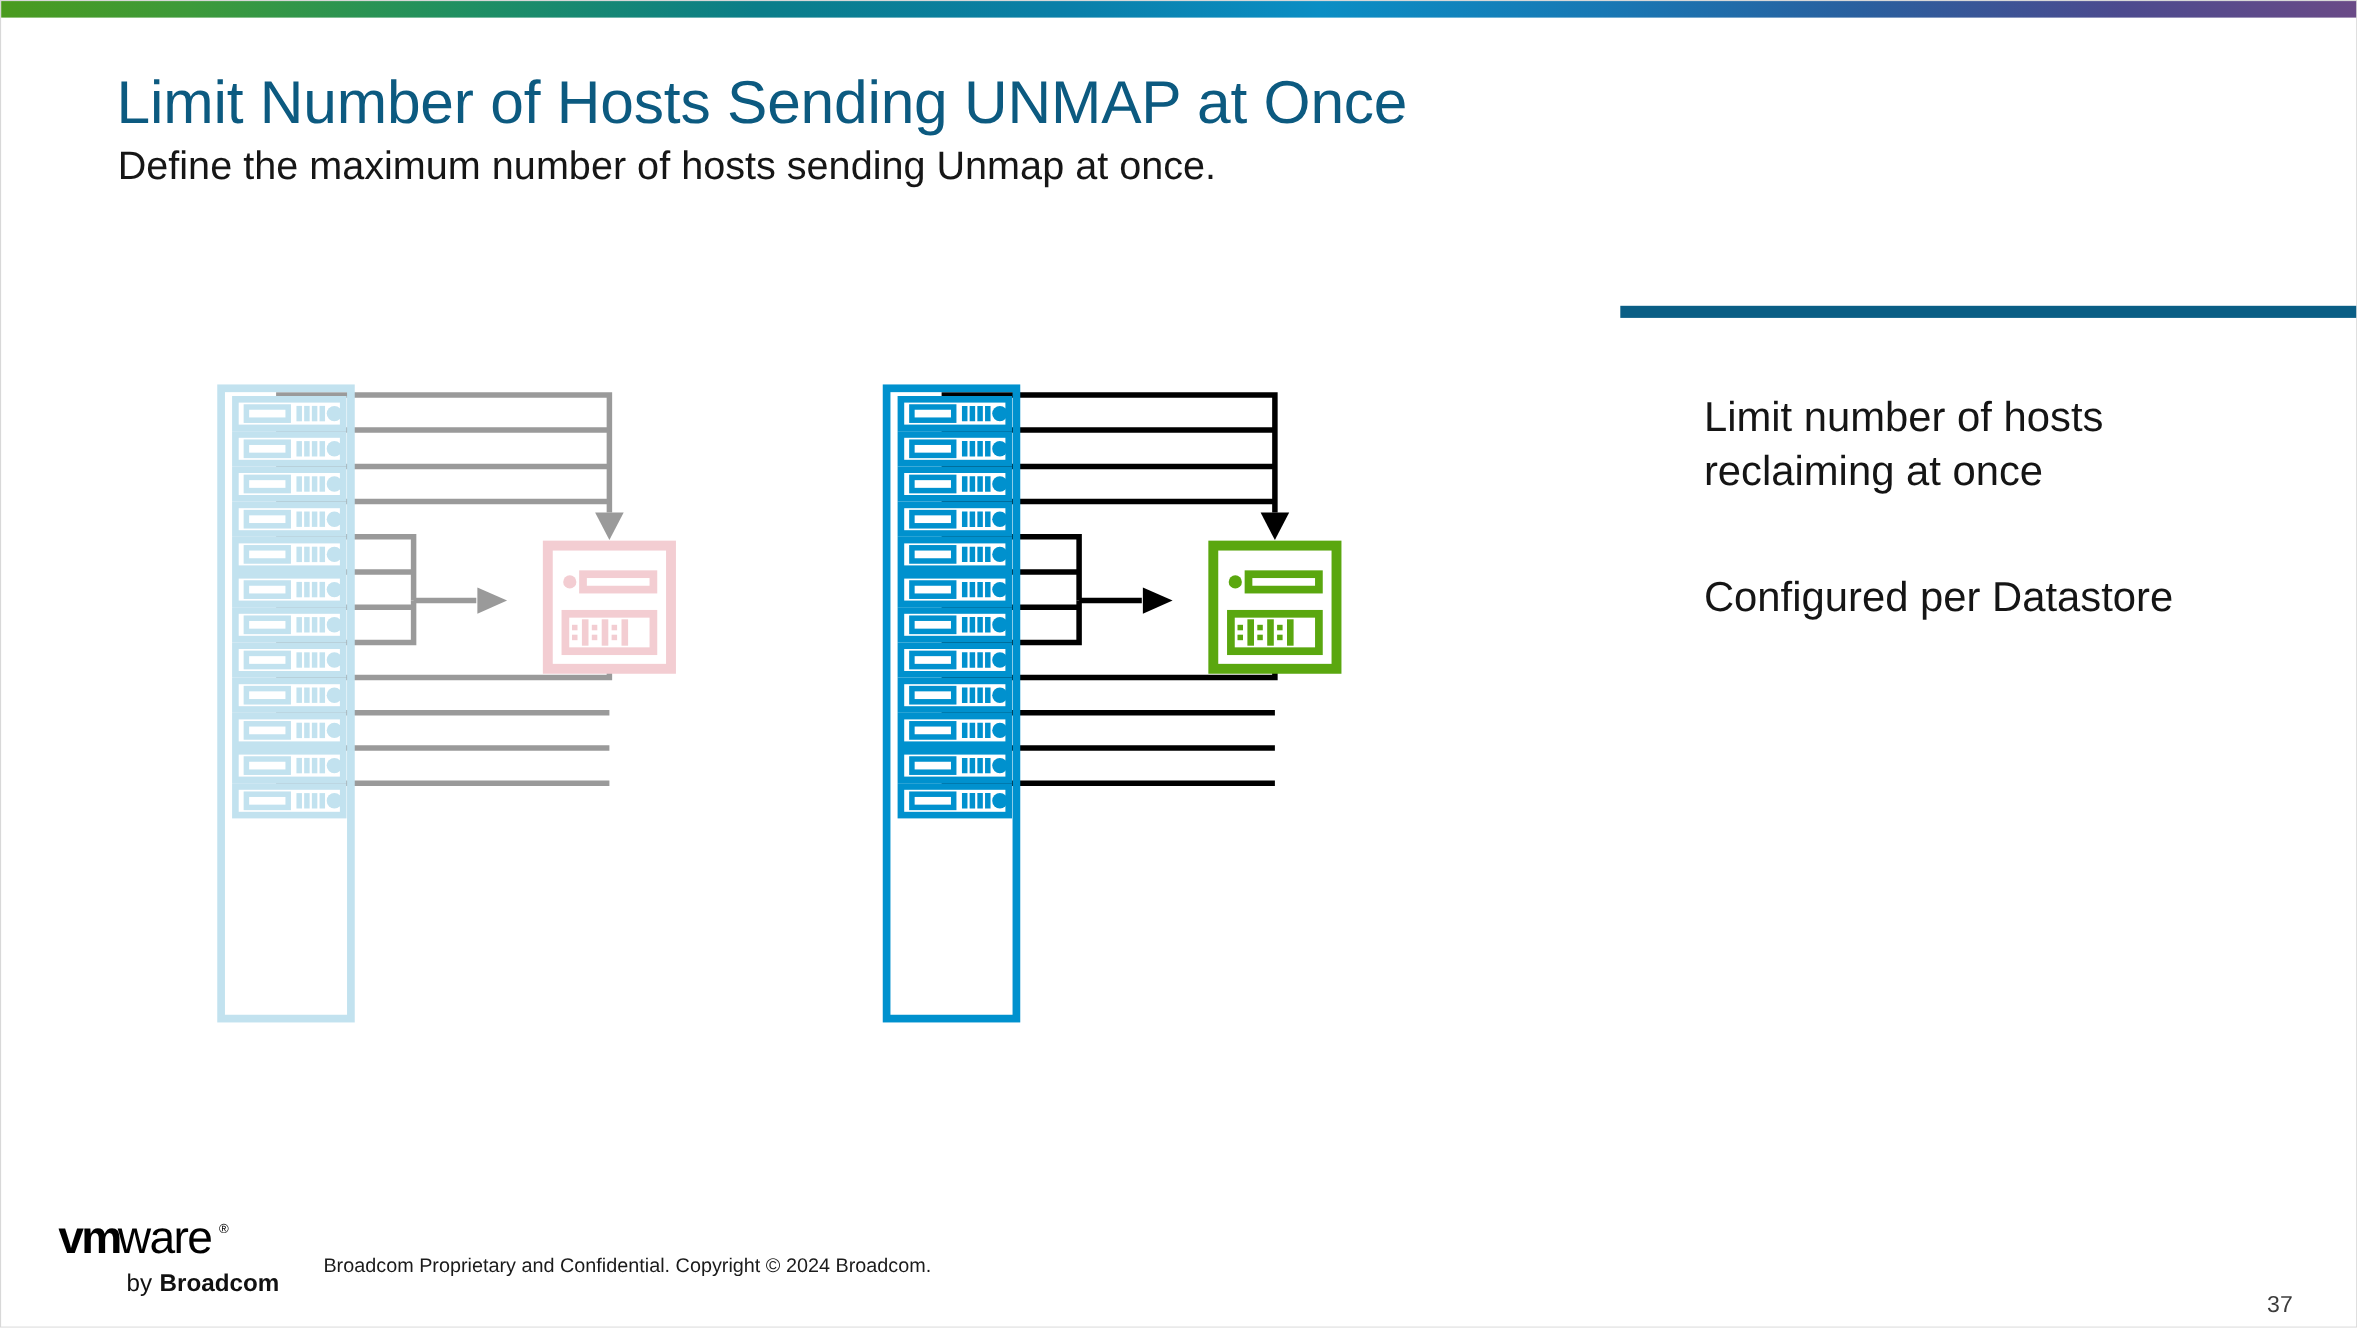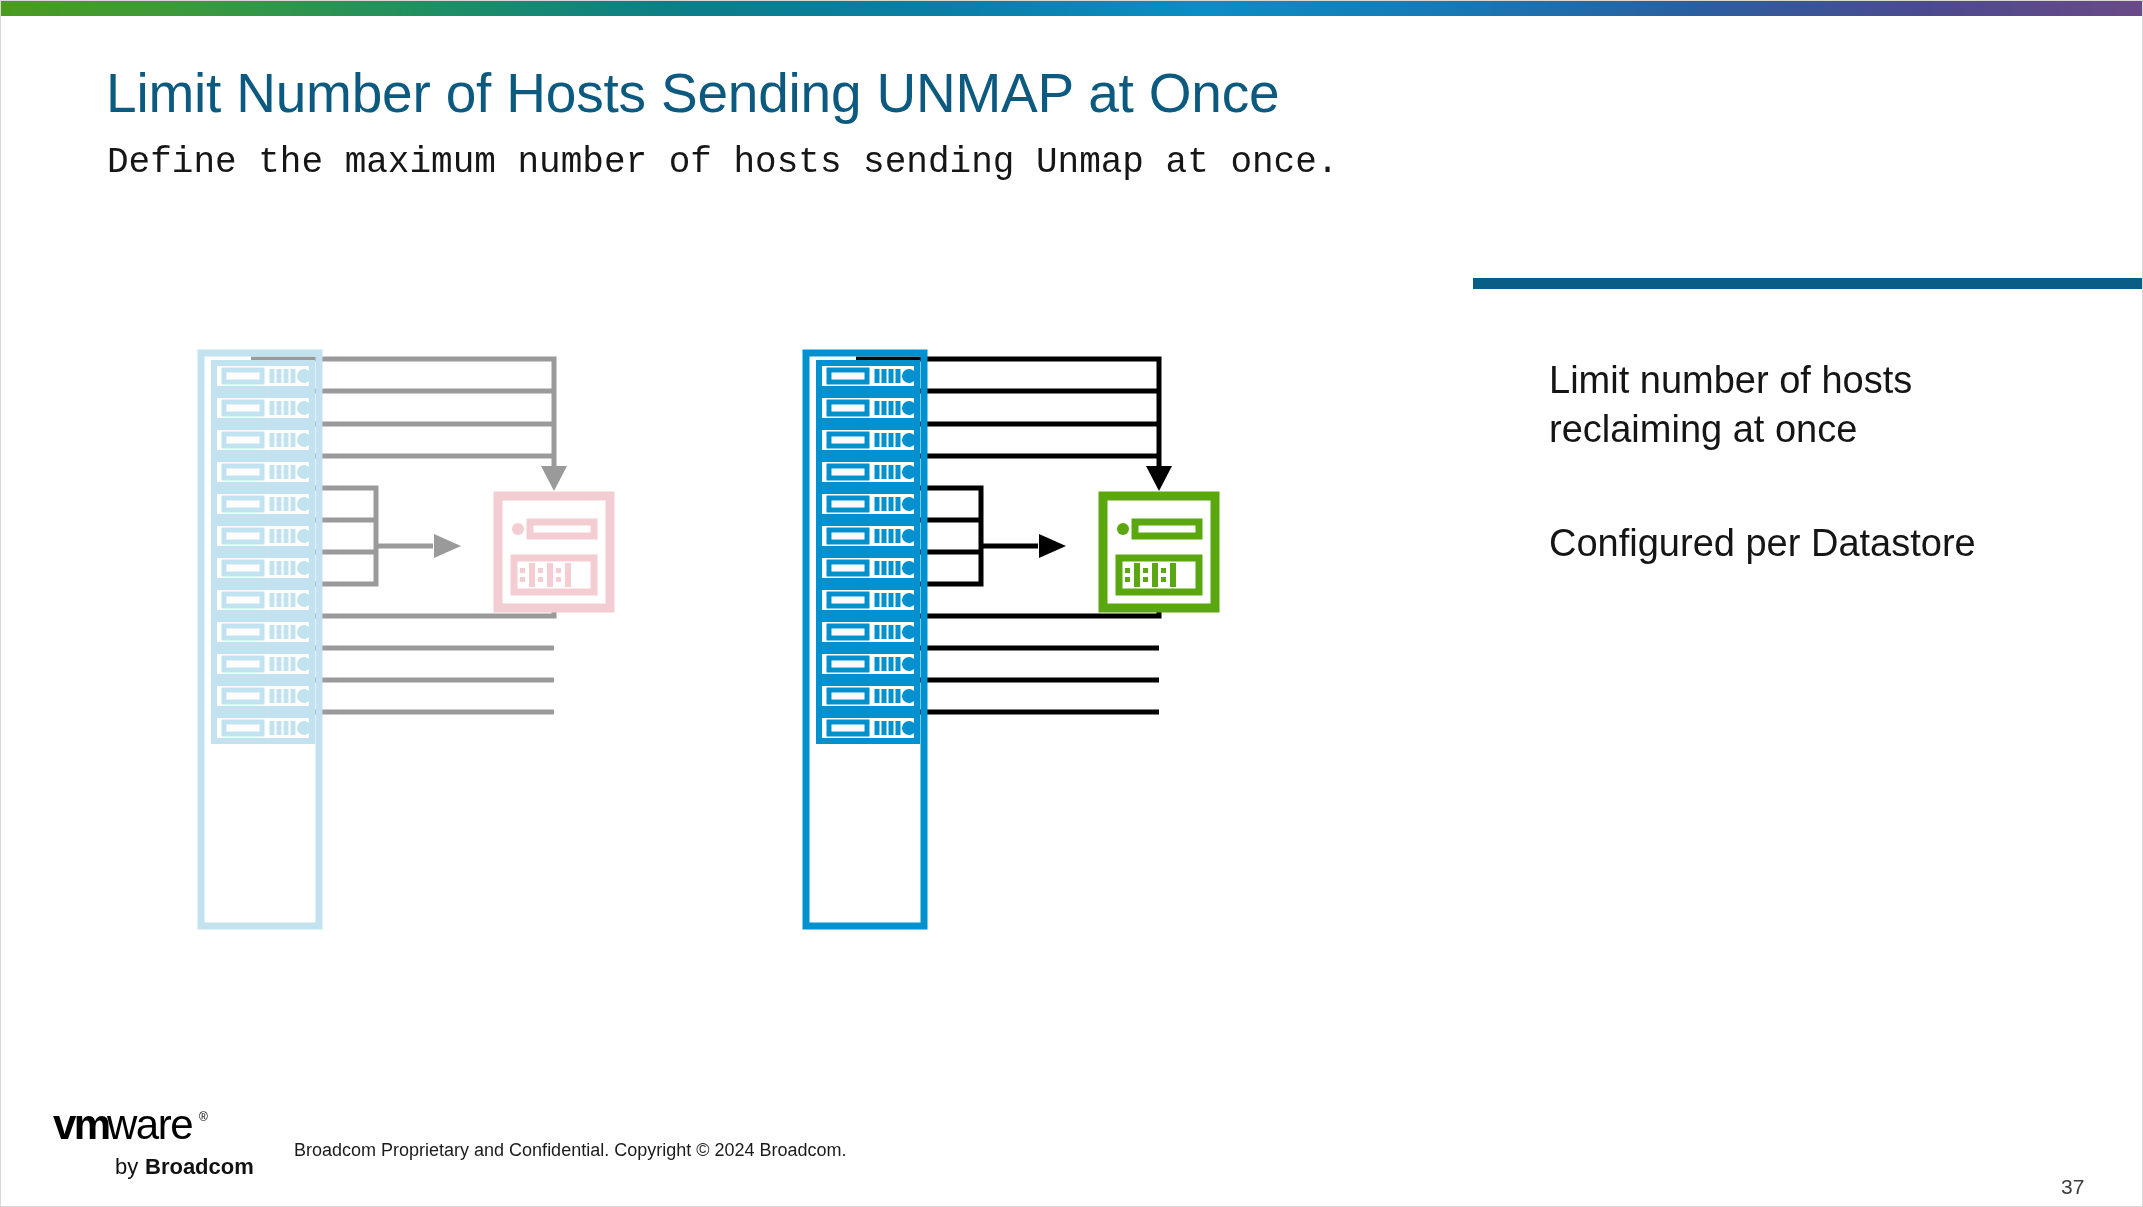--- a/index.html
+++ b/index.html
@@ -47,26 +47,25 @@
     top: 60px;
     font-size: 55px;
     font-weight: 400;
     color: #0c5a80;
     letter-spacing: -0.2px;
     white-space: nowrap;
   }
   .subtitle {
     position: absolute;
     left: 106px;
-    top: 141px;
+    top: 129px;
     font-size: 36px;
     font-weight: 400;
     color: #161616;
     white-space: nowrap;
-    font-family: Liberation Mono, monospace;
   }
 
   
   .accent-bar {
     position: absolute;
     left: 1472px;
     top: 277px;
     width: 671px;
     height: 11px;
     background: #0a5e85;

